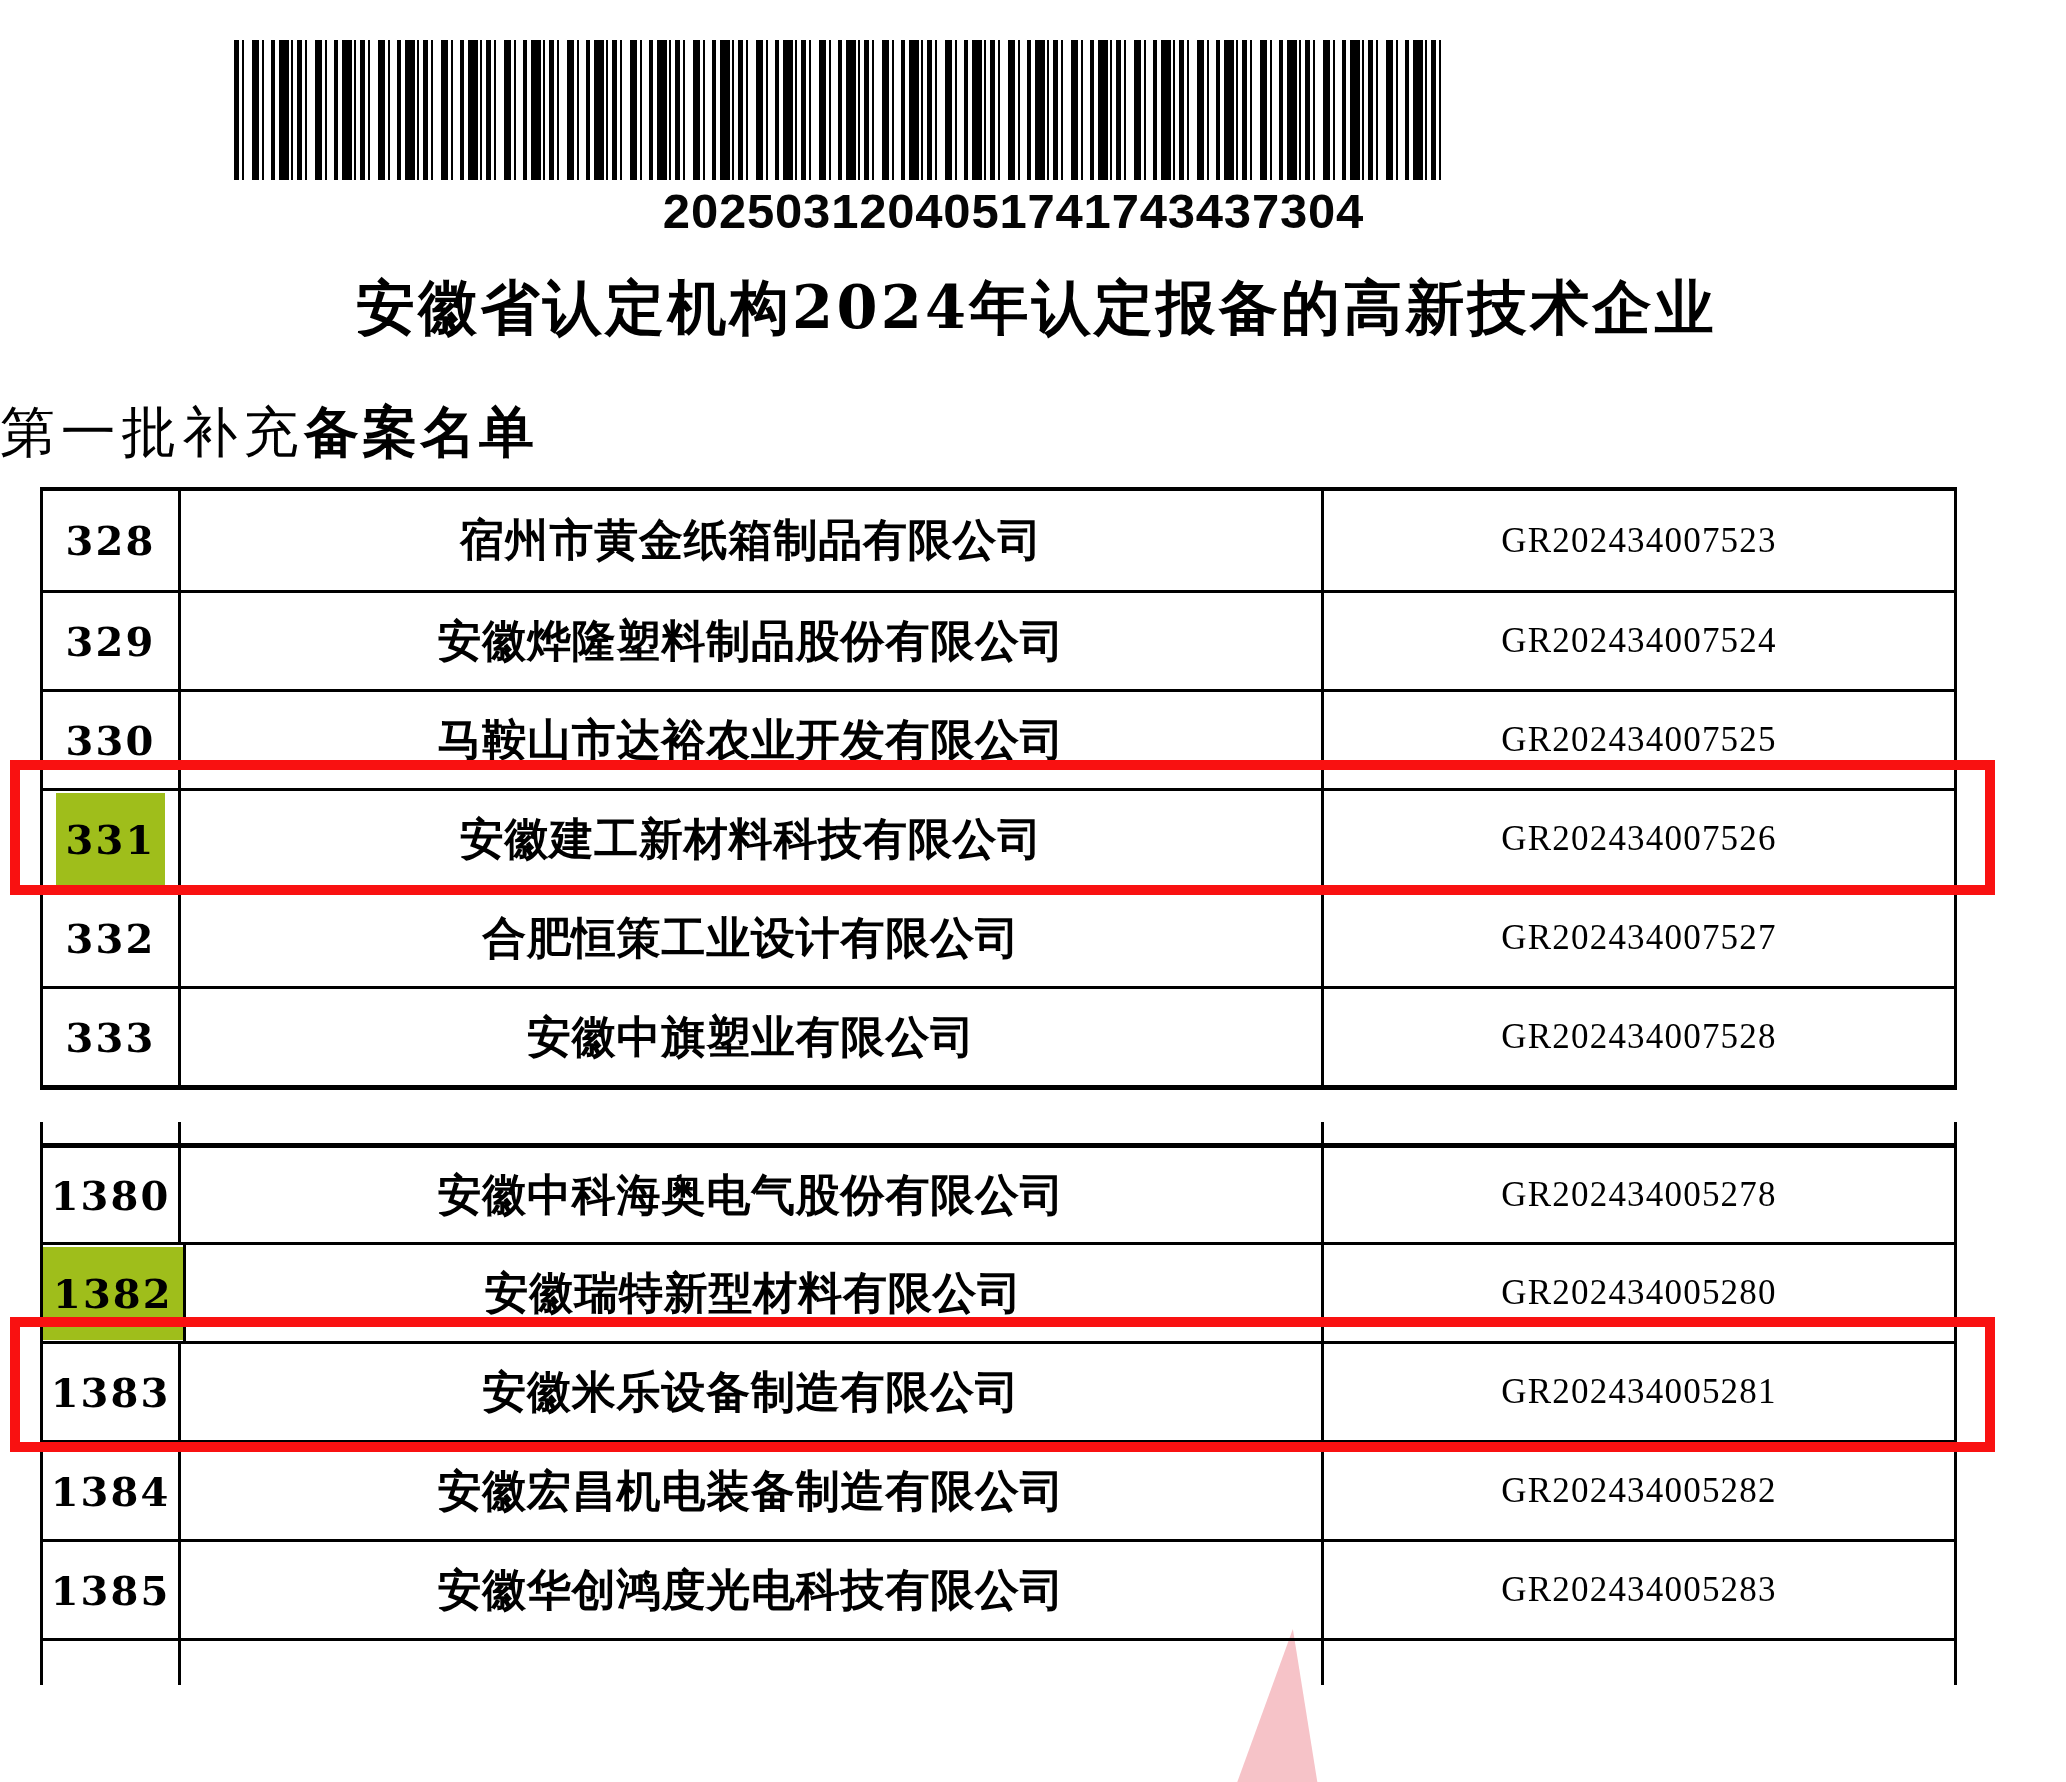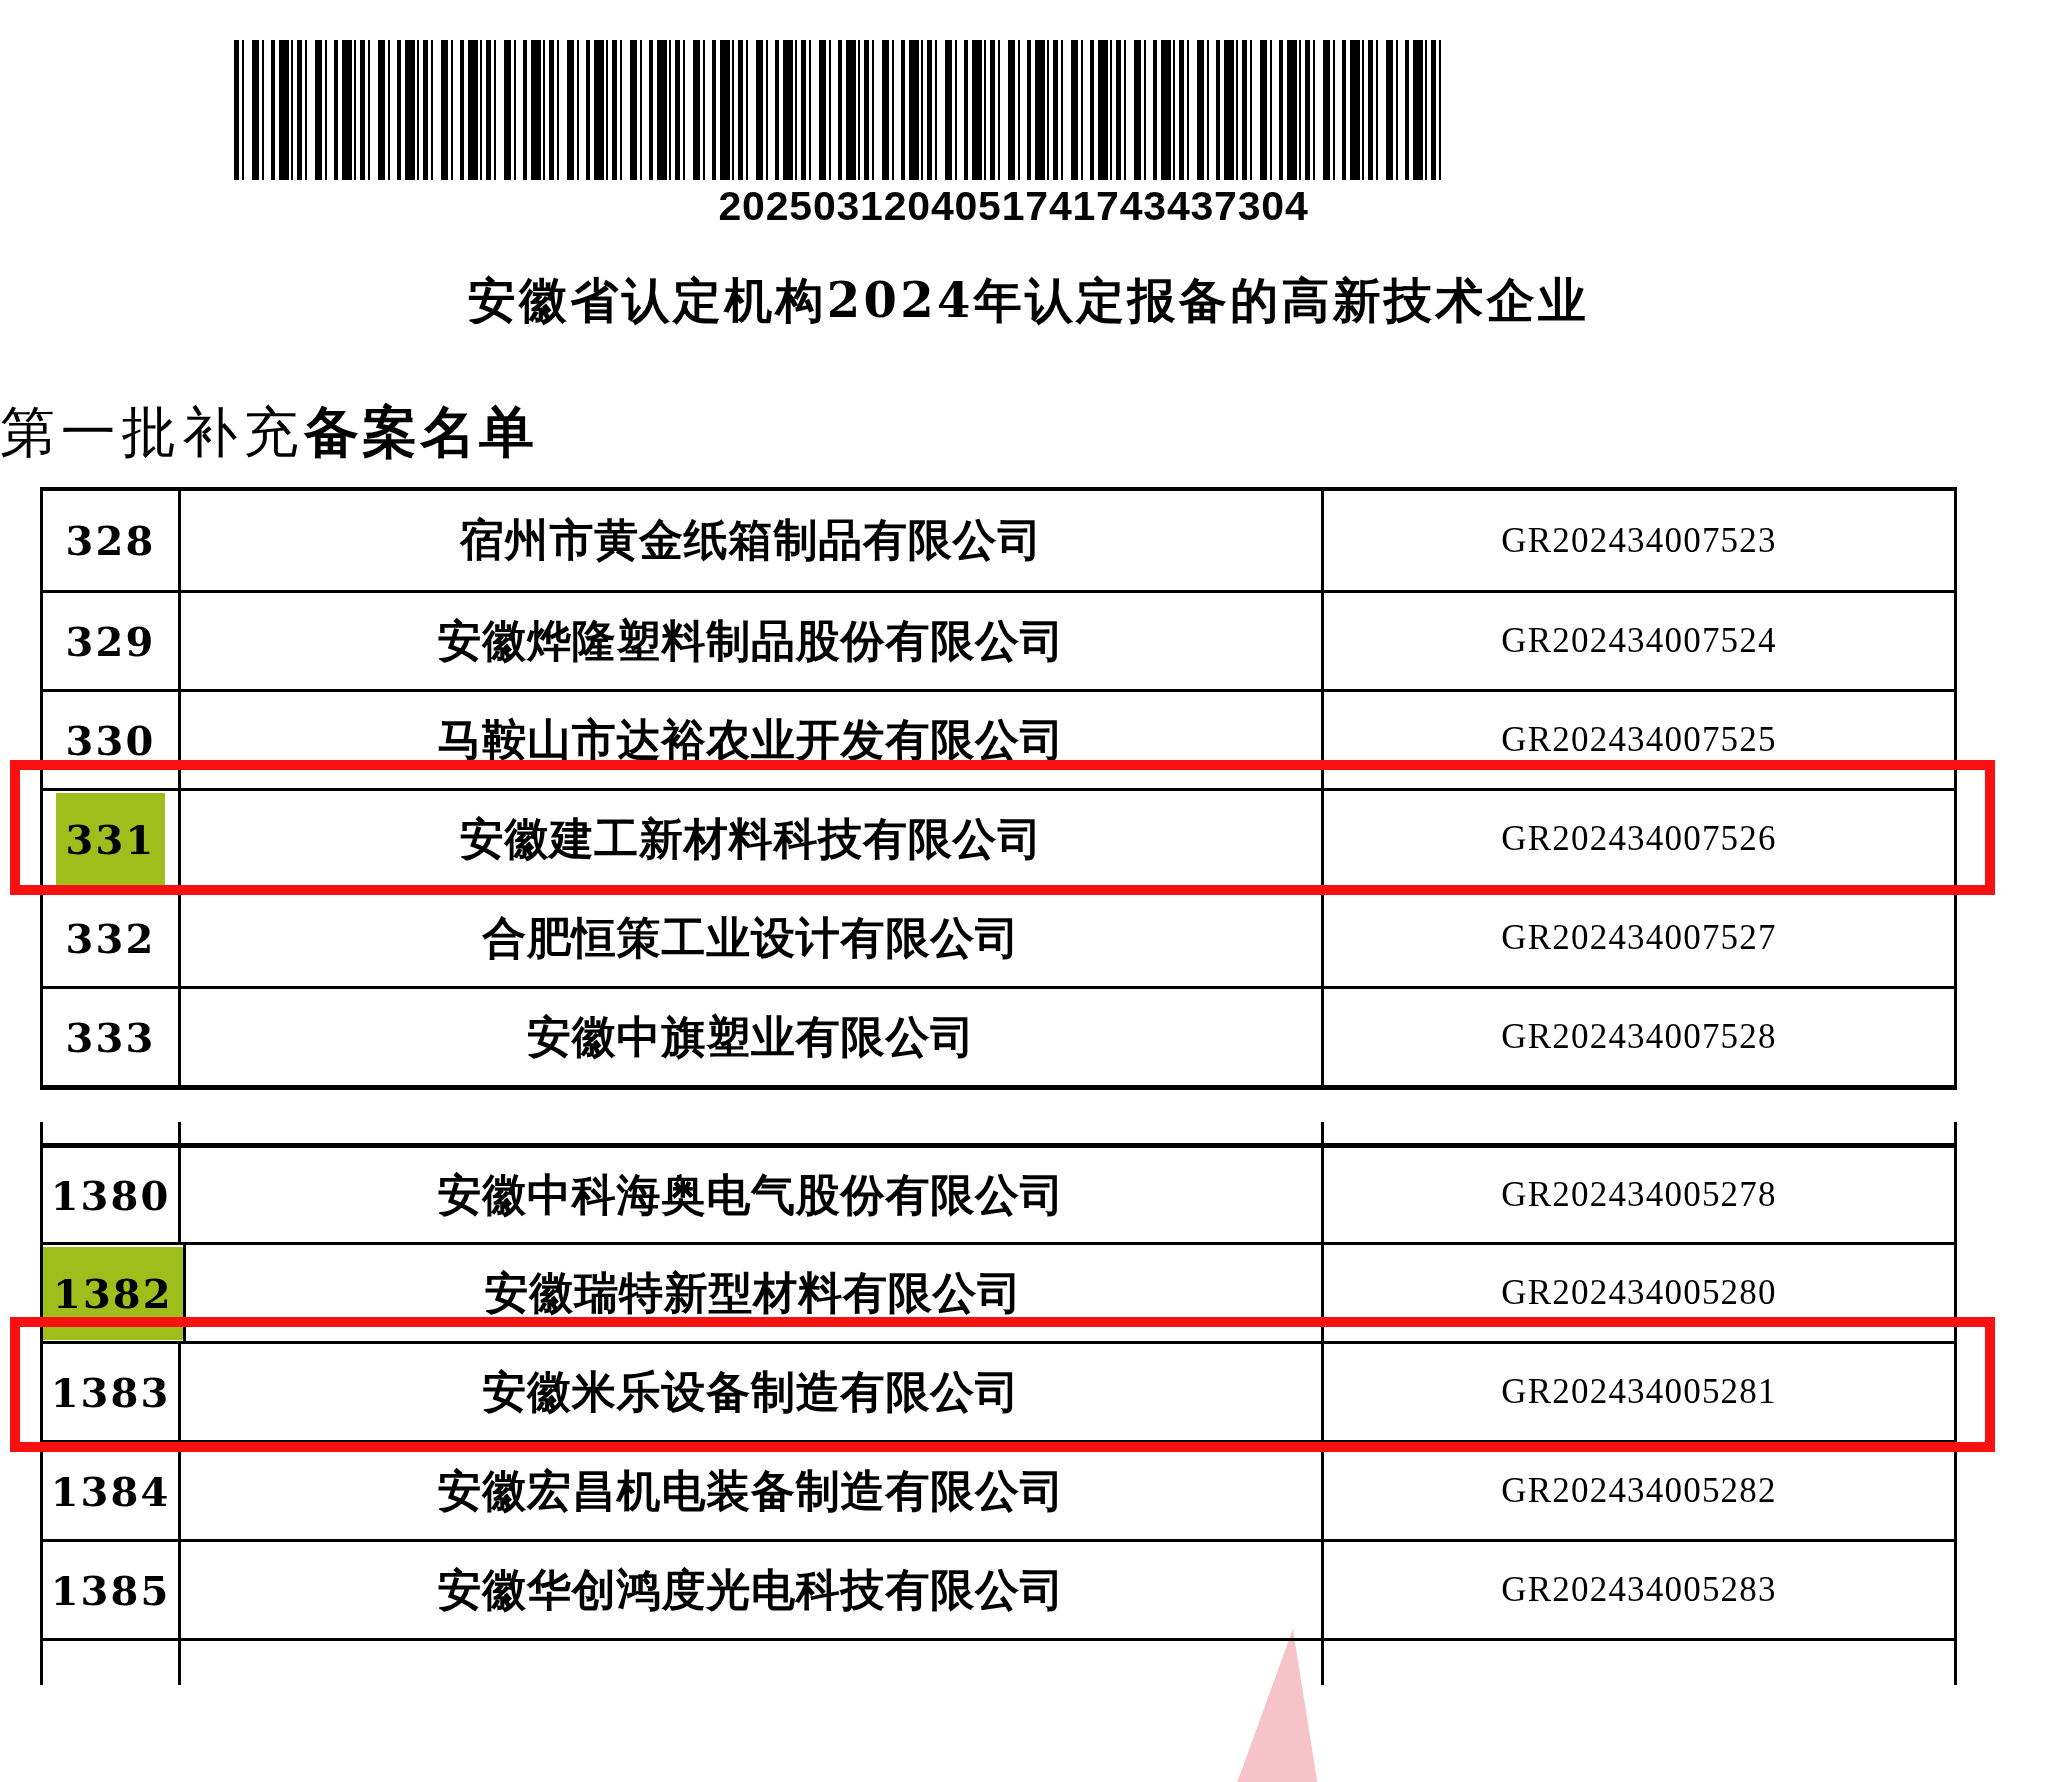--- a/index.html
+++ b/index.html
@@ -35,36 +35,36 @@
         #fff 55px, #fff 57px,
         #000 57px, #000 59px,
         #fff 59px, #fff 63px);
   }
   .barcode-number {
     position: absolute;
     left: 600px; top: 183px;
     width: 827px;
     text-align: center;
     font-family: "Liberation Sans", sans-serif;
-    font-size: 41px;
+    font-size: 49px;
     font-weight: 700;
     letter-spacing: 0.8px;
     white-space: nowrap;
     color: #050505;
   }
 
   
   .doc-title {
     position: absolute;
-    left: 8px; top: 269px;
+    left: 16px; top: 269px;
     width: 2041px;
     text-align: center;
     font-family: "DejaVu Serif", "Liberation Serif", serif;
     font-weight: 700;
-    font-size: 48px;
+    font-size: 59px;
     letter-spacing: 3.3px;
     white-space: nowrap;
   }
   .doc-subtitle {
     position: absolute;
     left: 0; top: 396px;
     width: 1999px;
     text-align: left;
     font-size: 55px;
     white-space: nowrap;

